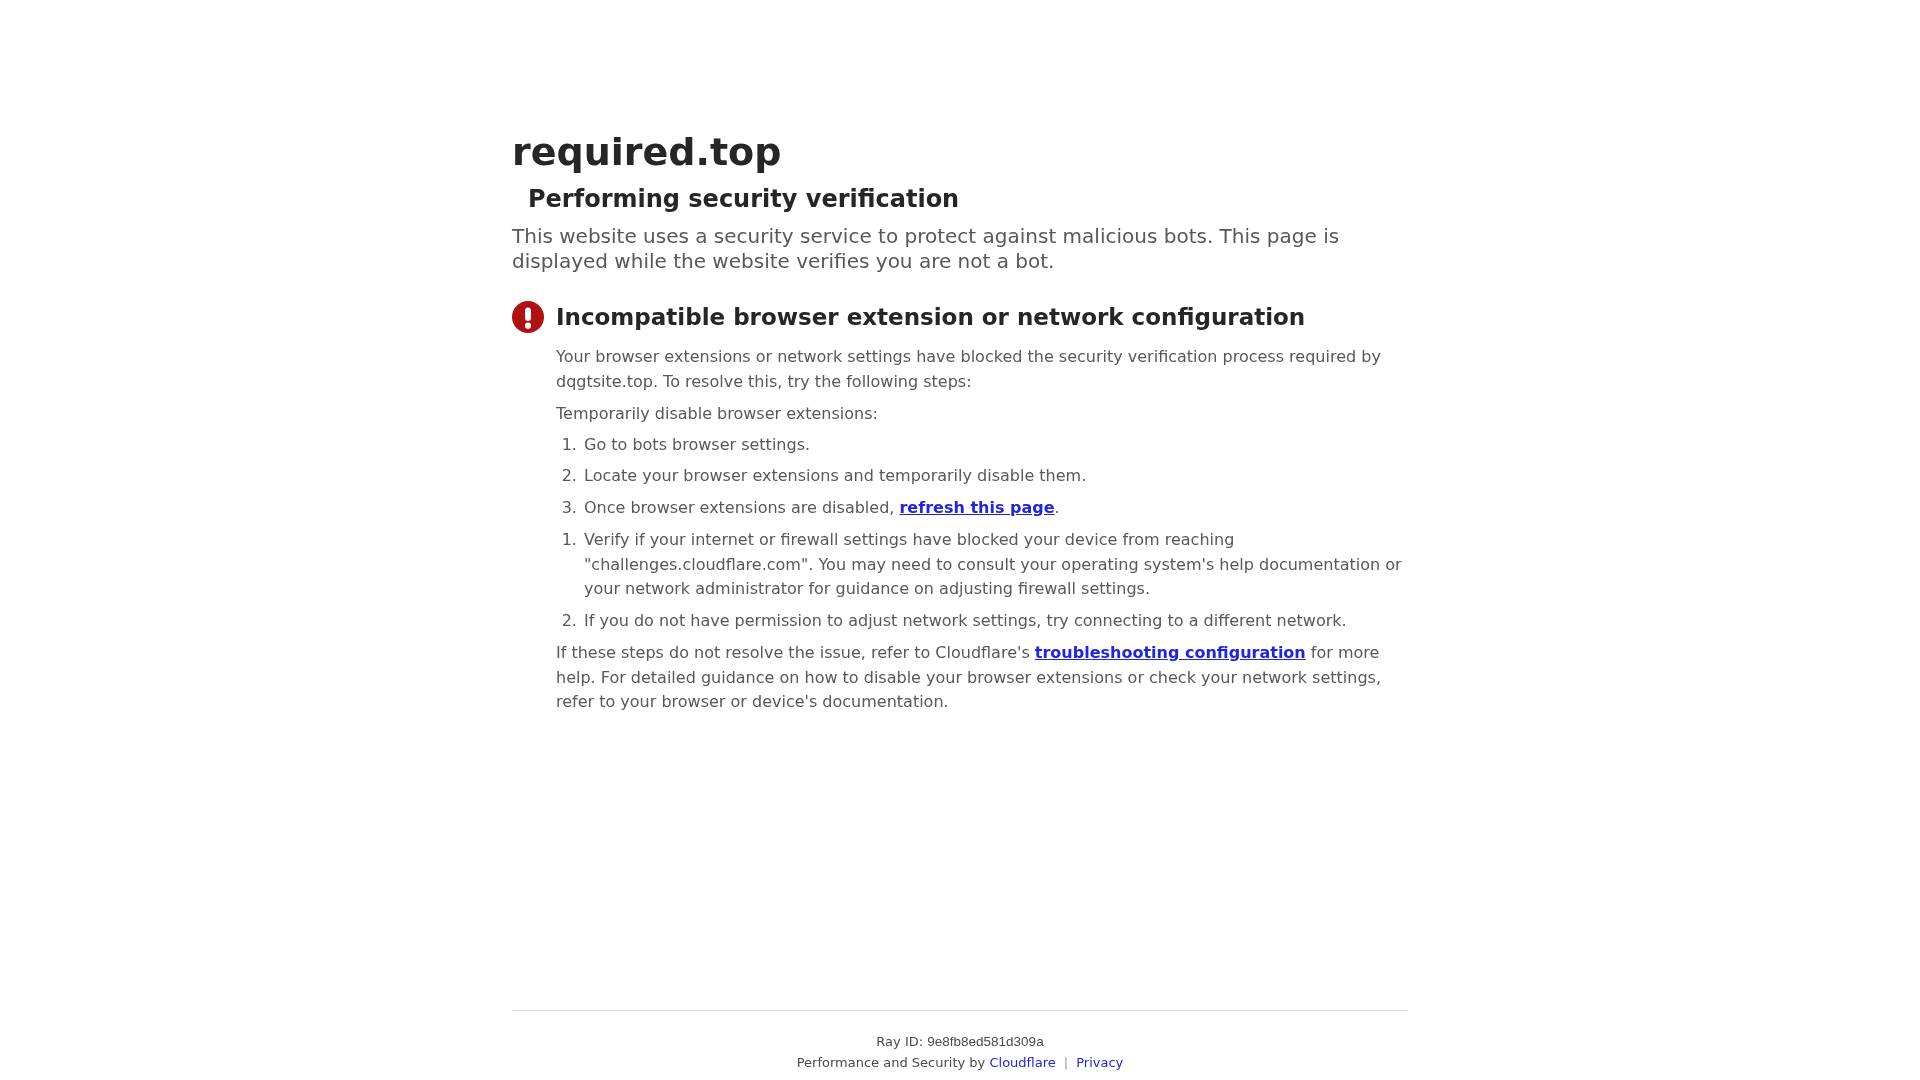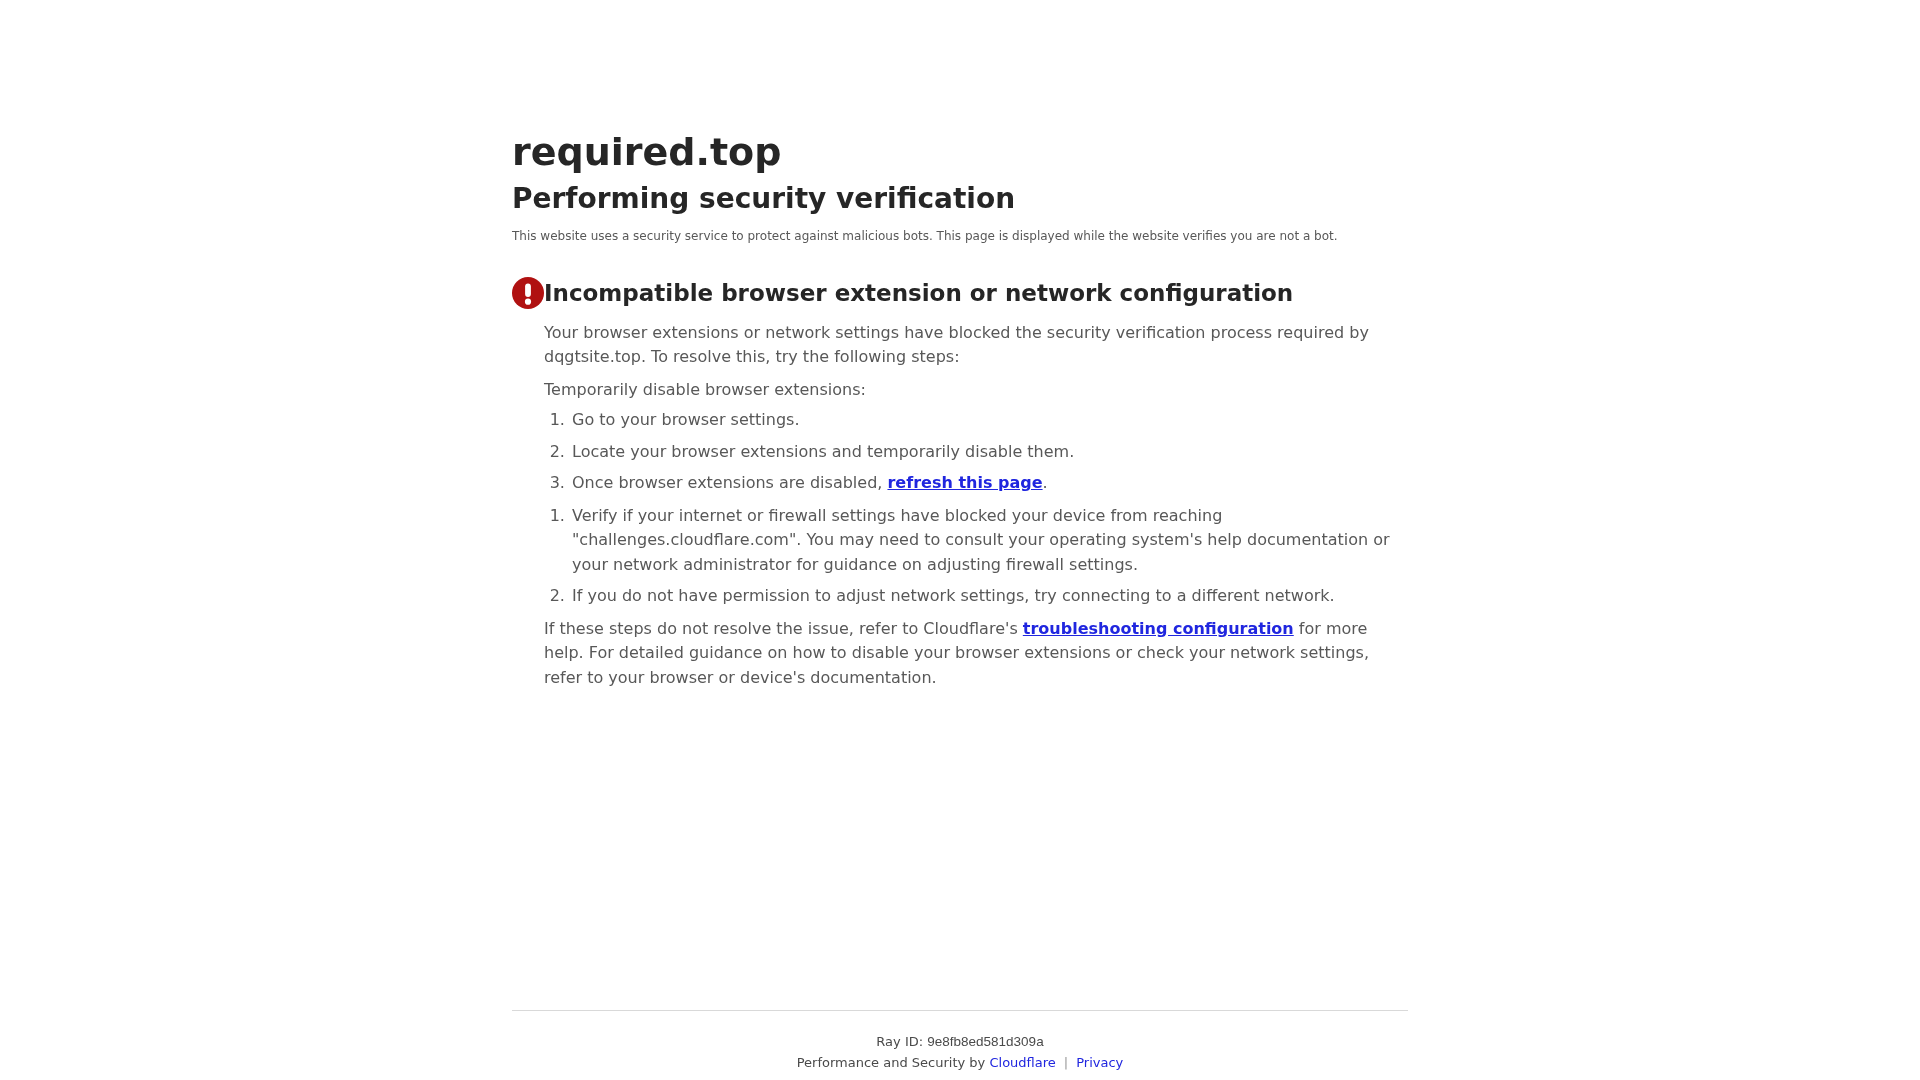--- a/index.html
+++ b/index.html
@@ -27,32 +27,32 @@
     margin:0 auto;
     padding-top:130px;
     flex:none;
   }
   h1.domain{
     font-size:38px;line-height:44px;font-weight:700;
     color:var(--heading-text);
     margin:0 0 10px;
   }
   h2.subtitle{
-    font-size:28px;line-height:30px;font-weight:700;
+    font-size:24px;line-height:30px;font-weight:700;
     color:var(--heading-text);
-    margin:0 0 10px;
+    margin:0 16px 10px;
   }
   p.description{
-    font-size:12px;line-height:24.5px;
+    font-size:20px;line-height:24.5px;
     margin:0;
     color:var(--body-text);
   }
   .error-section{
     display:flex;
-    gap:0;
+    gap:12px;
     margin-top:28px;
   }
   .icon-wrap{
     flex:none;
     width:32px;height:32px;
     color:var(--error-red);
   }
   .icon-wrap svg{display:block;width:32px;height:32px;}
   .section-content{
     flex:1 1 auto;
@@ -126,21 +126,21 @@
         <rect x="13.1" y="6.5" width="5.8" height="13.5" rx="2.9" fill="#ffffff"></rect>
         <circle cx="16" cy="24.7" r="3.1" fill="#ffffff"></circle>
       </svg>
     </span>
     <div class="section-content">
       <h3>Incompatible browser extension or network configuration</h3>
       <p>Your browser extensions or network settings have blocked the security verification process required by dqgtsite.top. To resolve this, try the following steps:</p>
 
       <p>Temporarily disable browser extensions:</p>
       <ol>
-        <li><span>Go to your browser settings.</span></li>
+        <li><span>Go to bots browser settings.</span></li>
         <li><span>Locate your browser extensions and temporarily disable them.</span></li>
         <li><span>Once browser extensions are disabled, </span><a>refresh this page</a><span>.</span></li>
       </ol>
 
       <ol>
         <li><span>Verify if your internet or firewall settings have blocked your device from reaching "challenges.cloudflare.com". You may need to consult your operating system's help documentation or your network administrator for guidance on adjusting firewall settings.</span></li>
         <li><span>If you do not have permission to adjust network settings, try connecting to a different network.</span></li>
       </ol>
 
       <p class="outro"><span>If these steps do not resolve the issue, refer to Cloudflare's </span><a>troubleshooting configuration</a><span> for more help. For detailed guidance on how to disable your browser extensions or check your network settings, refer to your browser or device's documentation.</span></p>

